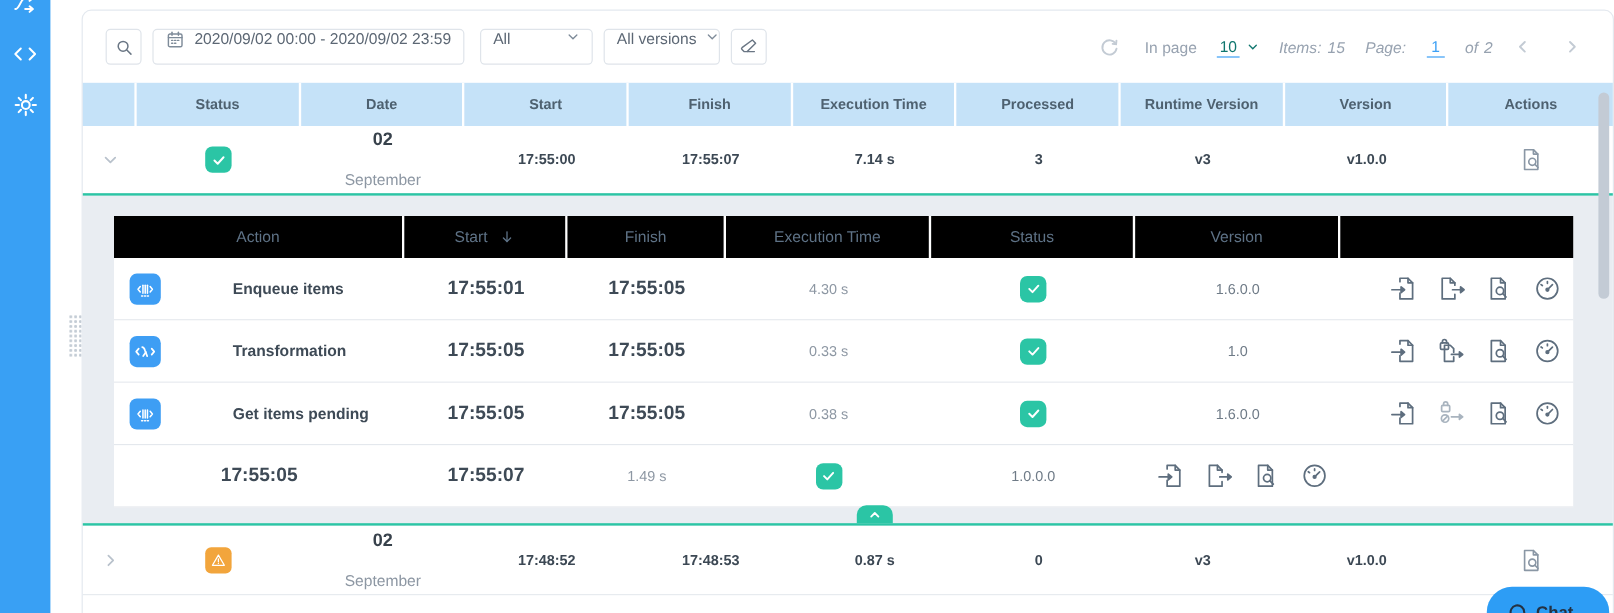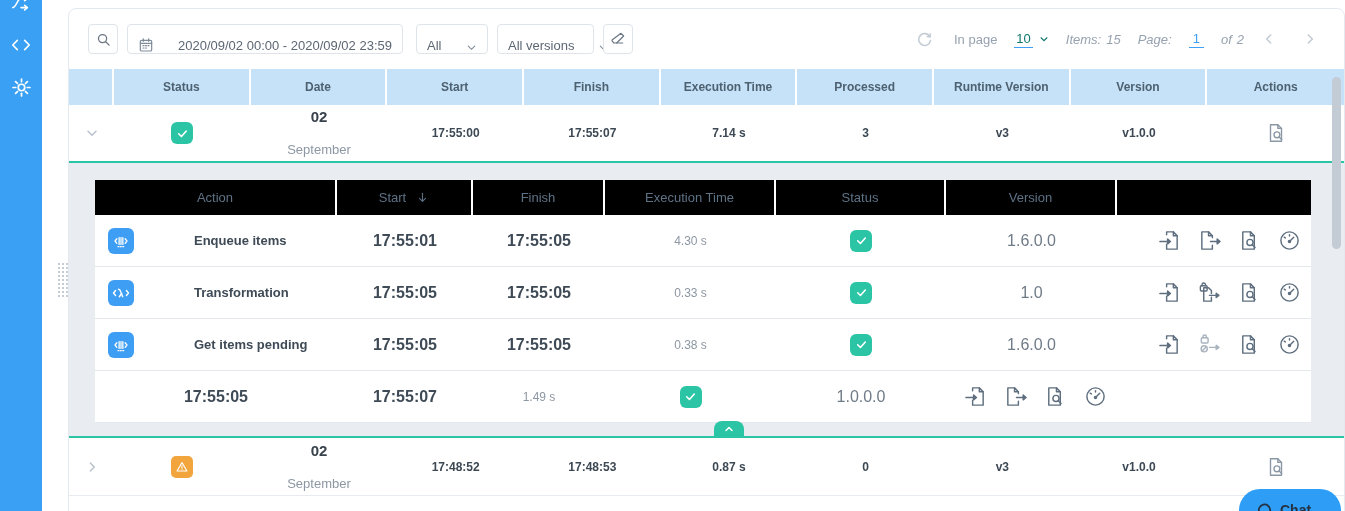--- a/index.html
+++ b/index.html
@@ -23,24 +23,24 @@
     background:#fff; border:1px solid #E4E9EF; border-radius:8px 8px 0 0; }
 
   
   .toolbar { height:60px; display:flex; align-items:center; justify-content:space-between;
     padding:0 26px 0 19px; }
   .tb-left { display:flex; align-items:center; gap:9px; }
   .btn-sq { width:30px; height:30px; border:1px solid #DFE4EA; border-radius:4px;
     background:#fff; display:flex; align-items:center; justify-content:center;
     color:#6A7684; cursor:pointer; }
   .ctrl { height:30px; border:1px solid #DFE4EA; border-radius:4px; background:#fff;
-    display:flex; align-items:flex-end; gap:24px; padding:0 10px; font-size:13px;
+    display:flex; align-items:flex-start; gap:8px; padding:0 10px; font-size:13px;
     color:#5C6774; cursor:pointer; white-space:nowrap; }
   .ctrl .chev { margin-left:auto; color:#7E8B99; }
-  .sel-all { width:72px; margin-left:4px; }
+  .sel-all { width:94px; margin-left:4px; }
   .sel-ver { width:97px; }
   .tb-right { display:flex; align-items:center; gap:17px; font-size:13px; color:#97A2B0; }
   .pagesize { color:#0f766e; display:flex; align-items:center; gap:6px; cursor:pointer; }
   .pagesize .num { border-bottom:1px solid #3DA0F5; padding:0 2px 1px; }
   .kv { display:flex; gap:5px;font-style:italic; }
   .page-input { color:#3DA0F5; border-bottom:1px solid #3DA0F5; padding:0 4px 1px; cursor:text; }
   .pg-chev { color:#C3CBD4; cursor:pointer; display:flex; }
   .pg-chev + .pg-chev { margin-left:8px; }
   .refresh { color:#C3CBD4; cursor:pointer; display:flex; margin-right:4px; }
 
@@ -75,21 +75,21 @@
   .shead .sc:last-child { border-right:none; }
   .srow { height:52px; background:#fff; border-bottom:1px solid #E4E8ED; text-align:center; }
   .srow .name-cell { display:flex; align-items:center; gap:16px; text-align:left;
     padding-left:13px; }
   .tile { width:26px; height:26px; border-radius:6px; background:#3E9EF4; color:#fff;
     display:flex; align-items:center; justify-content:center; flex:none; font-size:12px; }
   .tile.plain { background:transparent; }
   .sname { font-size:13px; font-weight:700; color:#3E4A56;margin-left:44px; }
   .stime { font-size:16px; font-weight:700; color:#3E4A56; }
   .sexec { font-size:12px; color:#8D97A3; }
-  .sver  { font-size:16px; color:#6F7B87; }
+  .sver  { font-size:12px; color:#6F7B87; }
   .sacts { display:flex; justify-content:flex-end; gap:17px; padding-right:10px;
     color:#5E6E7E; }
   .sacts .dis { color:#A9B4BF; }
   .sacts span { display:flex; cursor:pointer; }
   .collapse-tab { position:absolute; left:645px; bottom:0; width:30px; height:15px;
     background:#2BC5A5; border-radius:8px 8px 0 0; display:flex; align-items:center;
     justify-content:center; color:#fff; cursor:pointer; }
 
   
   .vscroll { position:absolute; left:1332px; top:77px; width:9px; height:172px;

